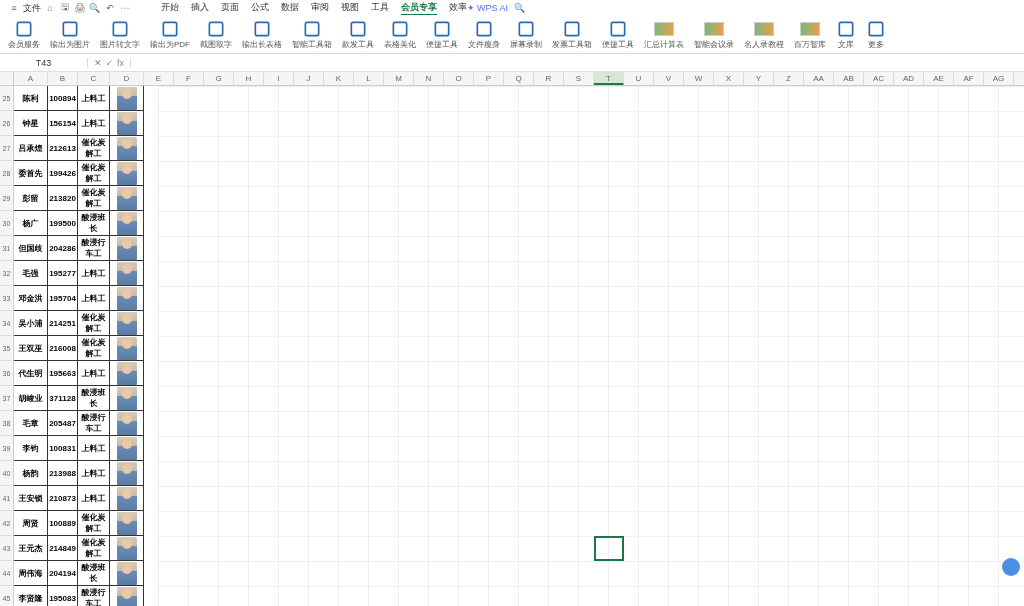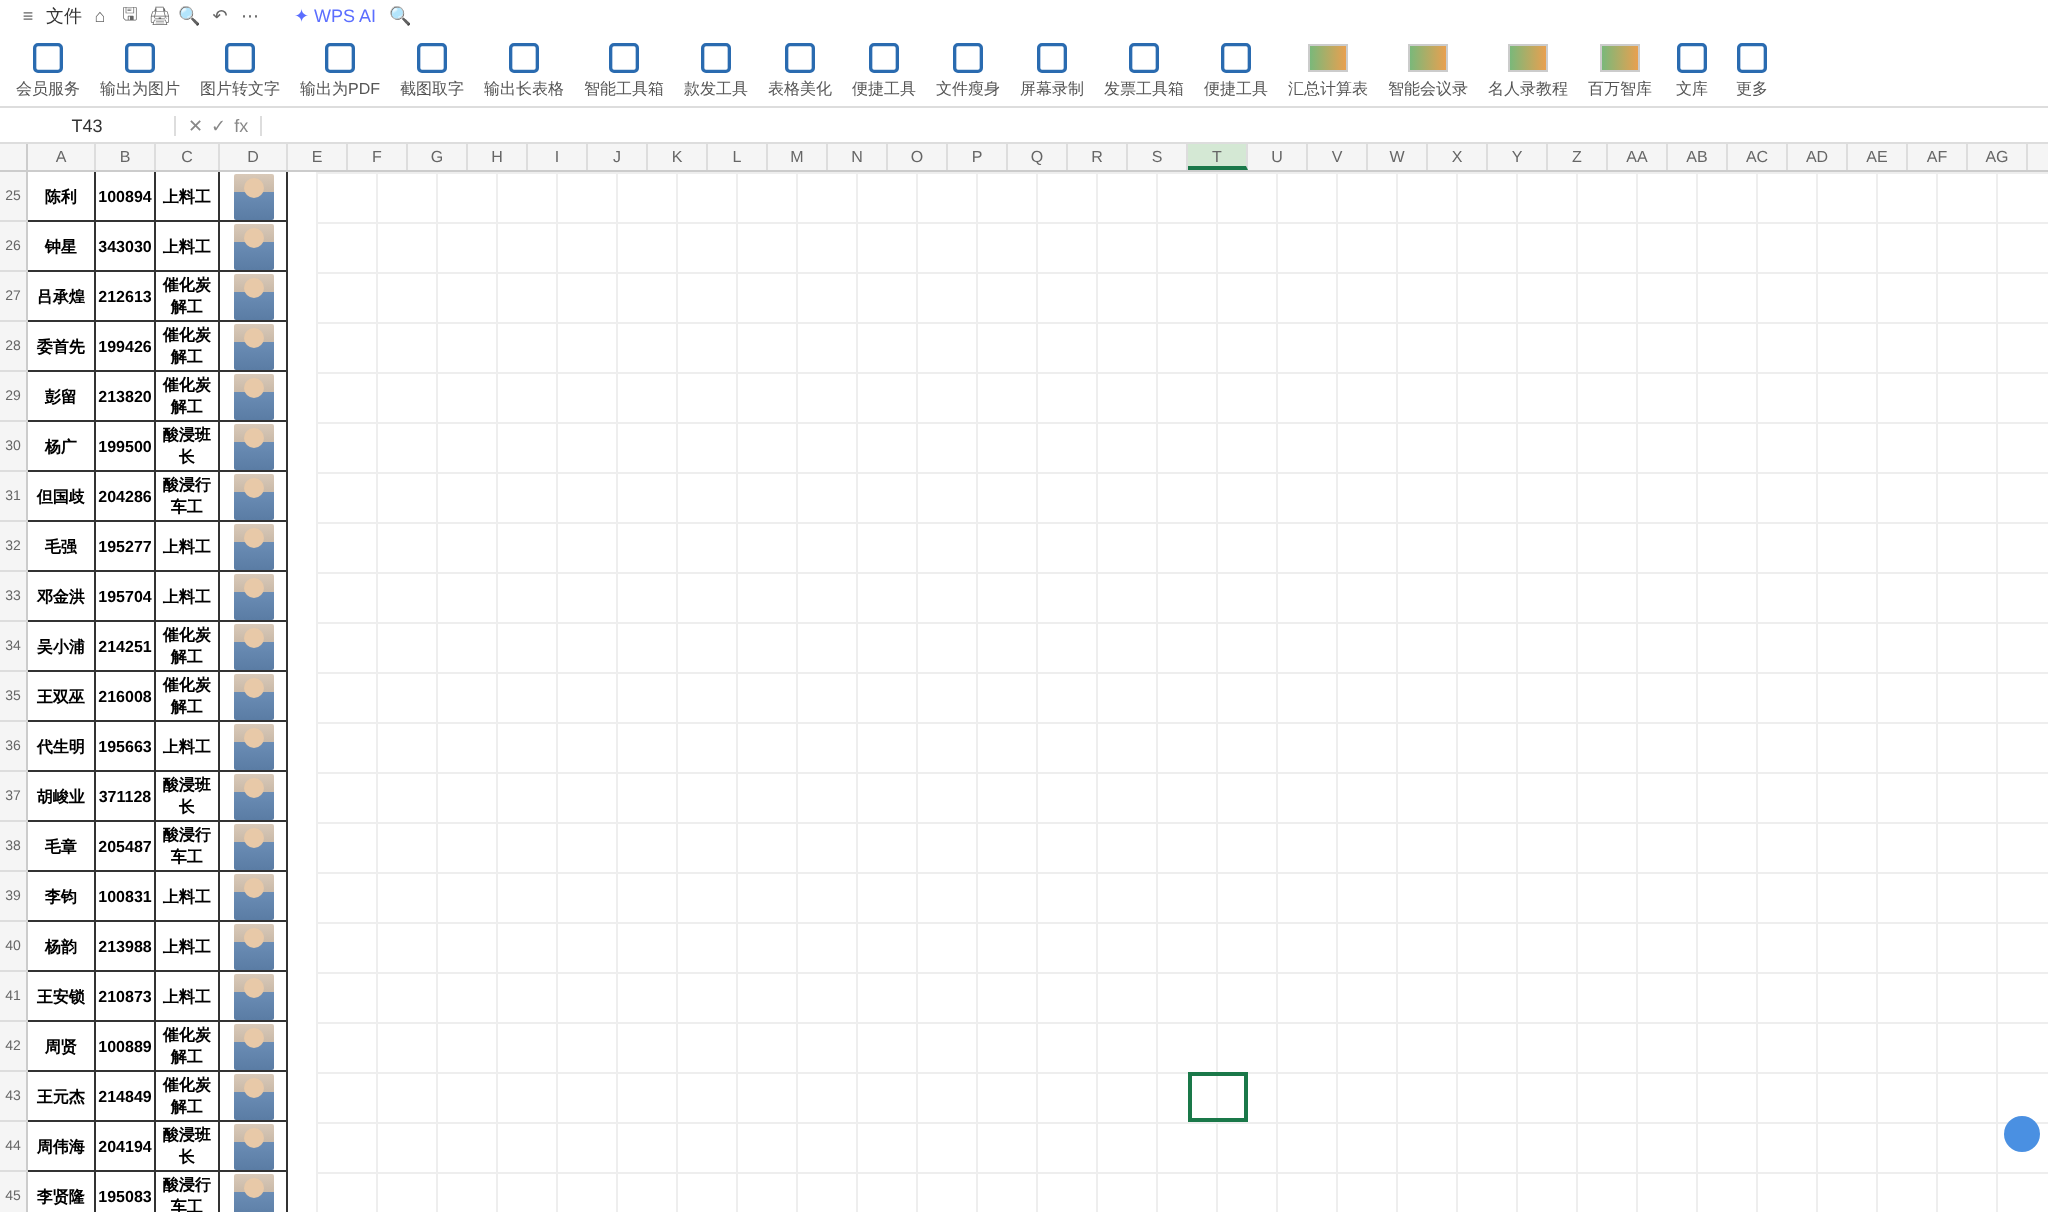--- a/index.html
+++ b/index.html
@@ -4,21 +4,21 @@
   <style>
     * { margin: 0; padding: 0; box-sizing: border-box; }
     body { font-family: "Microsoft YaHei", Arial, sans-serif; font-size: 10px; background: #fff; overflow: hidden; width: 1024px; height: 606px; position: relative; }
     
     .menu-bar { height: 16px; background: #fff; display: flex; align-items: center; padding: 0 8px; font-size: 9px; color: #333; border-bottom: none; }
     .menu-left { display: flex; align-items: center; gap: 3px; }
     .menu-icon { width: 12px; height: 12px; display: inline-flex; align-items: center; justify-content: center; color: #666; }
     .menu-tabs { display: flex; gap: 12px; margin-left: 30px; }
     .menu-tab { color: #333; cursor: pointer; }
     .menu-tab.active { color: #1a7849; font-weight: bold; border-bottom: 1px solid #1a7849; }
-    .menu-right { display: flex; align-items: center; gap: 6px; margin-left: 16px; }
+    .menu-right { display: flex; align-items: center; gap: 6px; }
     
     .ribbon { height: 38px; background: #fff; display: flex; align-items: center; padding: 2px 8px; gap: 10px; border-bottom: 1px solid #ddd; }
     .ribbon-group { display: flex; flex-direction: column; align-items: center; gap: 0; font-size: 8px; color: #555; }
     .ribbon-icon { width: 20px; height: 20px; display: inline-flex; align-items: center; justify-content: center; color: #2a6bb0; }
     .ribbon-label { font-size: 8px; color: #555; white-space: nowrap; }
     .ribbon-wide-icon { width: 28px; height: 14px; border: 1px solid #ccc; }
     
     .formula-bar { height: 18px; background: #fff; display: flex; align-items: center; border-bottom: 1px solid #ddd; font-size: 9px; }
     .name-box { width: 88px; padding: 0 21px; border-right: 1px solid #ddd; color: #333; text-align: center; }
     .fx-icons { display: flex; gap: 4px; padding: 0 6px; color: #888; border-right: 1px solid #ddd; }
@@ -61,20 +61,32 @@
   <div class="menu-left">
     <span class="menu-icon">≡</span>
     <span>文件</span>
     <span class="menu-icon">⌂</span>
     <span class="menu-icon">🖫</span>
     <span class="menu-icon">🖨</span>
     <span class="menu-icon">🔍</span>
     <span class="menu-icon">↶</span>
     <span class="menu-icon">⋯</span>
   </div>
+  <div class="menu-tabs" id="menu-tabs">
+      <span class="menu-tab">开始</span>
+      <span class="menu-tab">插入</span>
+      <span class="menu-tab">页面</span>
+      <span class="menu-tab">公式</span>
+      <span class="menu-tab">数据</span>
+      <span class="menu-tab">审阅</span>
+      <span class="menu-tab">视图</span>
+      <span class="menu-tab">工具</span>
+      <span class="menu-tab active">会员专享</span>
+      <span class="menu-tab">效率</span>
+    </div>
   <div class="menu-right">
     <span style="color:#5b6eff;">✦ <span>WPS AI</span></span>
     <span class="menu-icon">🔍</span>
   </div>
 </div>
 
 <div class="ribbon" id="ribbon">
     <div class="ribbon-group">
       <div class="ribbon-icon">
         <svg viewBox="0 0 24 24">
@@ -305,21 +317,21 @@
     <div class="data-row">
           <div class="cell cell-a">陈利</div>
           <div class="cell cell-b">100894</div>
           <div class="cell cell-c">上料工</div>
           <div class="cell cell-d cell-photo">
             <div class="photo"></div>
           </div>
         </div>
         <div class="data-row">
           <div class="cell cell-a">钟星</div>
-          <div class="cell cell-b">343030</div>
+          <div class="cell cell-b">156154</div>
           <div class="cell cell-c">上料工</div>
           <div class="cell cell-d cell-photo">
             <div class="photo"></div>
           </div>
         </div>
         <div class="data-row">
           <div class="cell cell-a">吕承煌</div>
           <div class="cell cell-b">212613</div>
           <div class="cell cell-c">催化炭解工</div>
           <div class="cell cell-d cell-photo">

